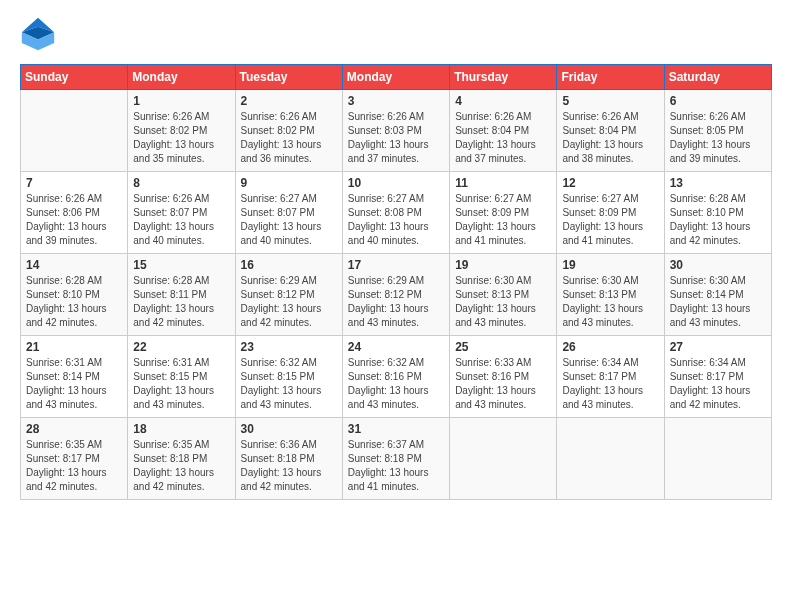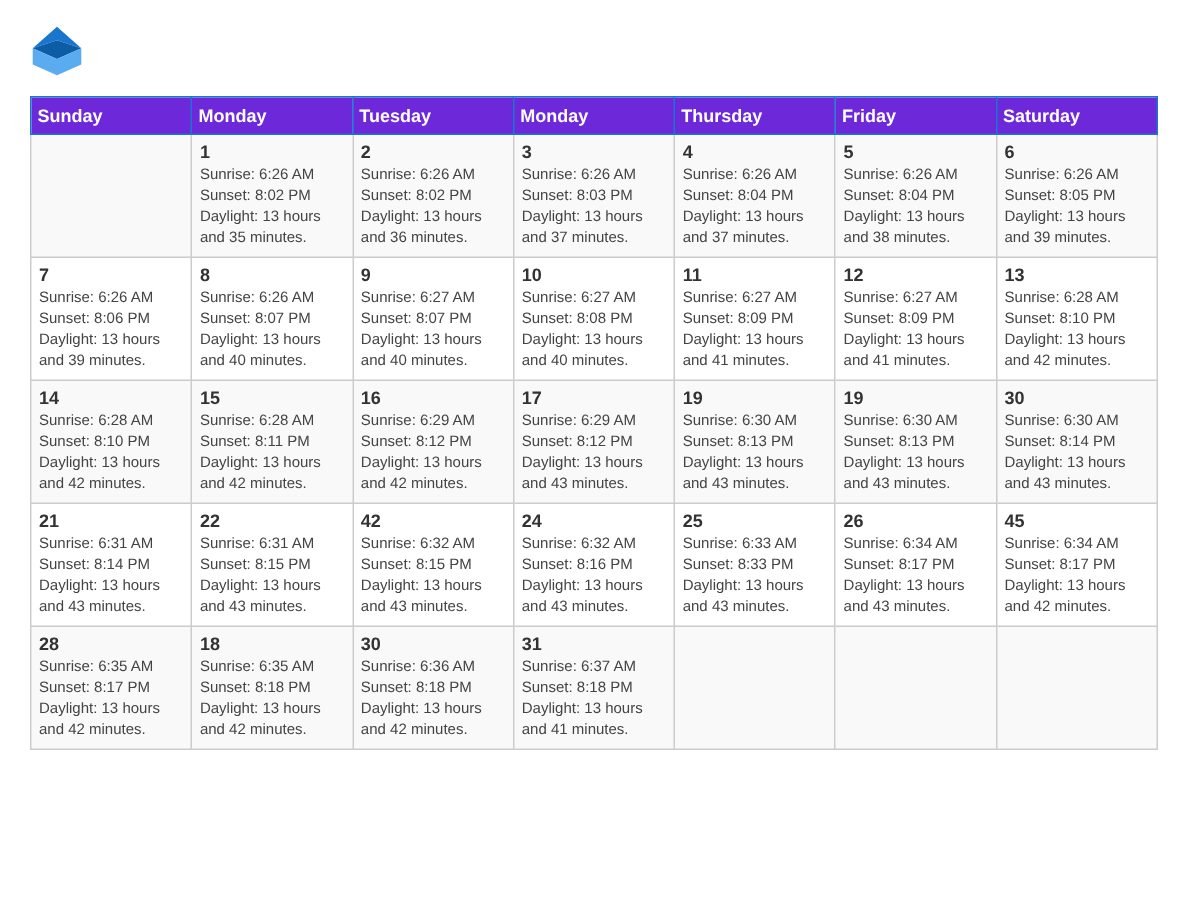--- a/index.html
+++ b/index.html
@@ -52,21 +52,21 @@
       font-size: 16px;
       color: #555;
       margin-top: 2px;
     }
     table {
       width: 100%;
       border-collapse: collapse;
       table-layout: fixed;
     }
     thead tr th {
-      background-color: #6d28d9;
+      background-color: #ef4444;
       color: #fff;
       font-size: 12px;
       font-weight: bold;
       padding: 5px 4px;
       text-align: left;
       border: 1px solid #1a75cf;
     }
     tbody tr td {
       vertical-align: top;
       border: 1px solid #ccc;
@@ -284,49 +284,49 @@
 and 43 minutes.</div>
           </td>
           <td>
             <span class="day-num">22</span>
             <div class="cell-info" style="white-space: pre-line;">Sunrise: 6:31 AM
 Sunset: 8:15 PM
 Daylight: 13 hours
 and 43 minutes.</div>
           </td>
           <td>
-            <span class="day-num">42</span>
+            <span class="day-num">23</span>
             <div class="cell-info" style="white-space: pre-line;">Sunrise: 6:32 AM
 Sunset: 8:15 PM
 Daylight: 13 hours
 and 43 minutes.</div>
           </td>
           <td>
             <span class="day-num">24</span>
             <div class="cell-info" style="white-space: pre-line;">Sunrise: 6:32 AM
 Sunset: 8:16 PM
 Daylight: 13 hours
 and 43 minutes.</div>
           </td>
           <td>
             <span class="day-num">25</span>
             <div class="cell-info" style="white-space: pre-line;">Sunrise: 6:33 AM
-Sunset: 8:33 PM
+Sunset: 8:16 PM
 Daylight: 13 hours
 and 43 minutes.</div>
           </td>
           <td>
             <span class="day-num">26</span>
             <div class="cell-info" style="white-space: pre-line;">Sunrise: 6:34 AM
 Sunset: 8:17 PM
 Daylight: 13 hours
 and 43 minutes.</div>
           </td>
           <td>
-            <span class="day-num">45</span>
+            <span class="day-num">27</span>
             <div class="cell-info" style="white-space: pre-line;">Sunrise: 6:34 AM
 Sunset: 8:17 PM
 Daylight: 13 hours
 and 42 minutes.</div>
           </td>
         </tr>
         <tr>
           <td>
             <span class="day-num">28</span>
             <div class="cell-info" style="white-space: pre-line;">Sunrise: 6:35 AM

